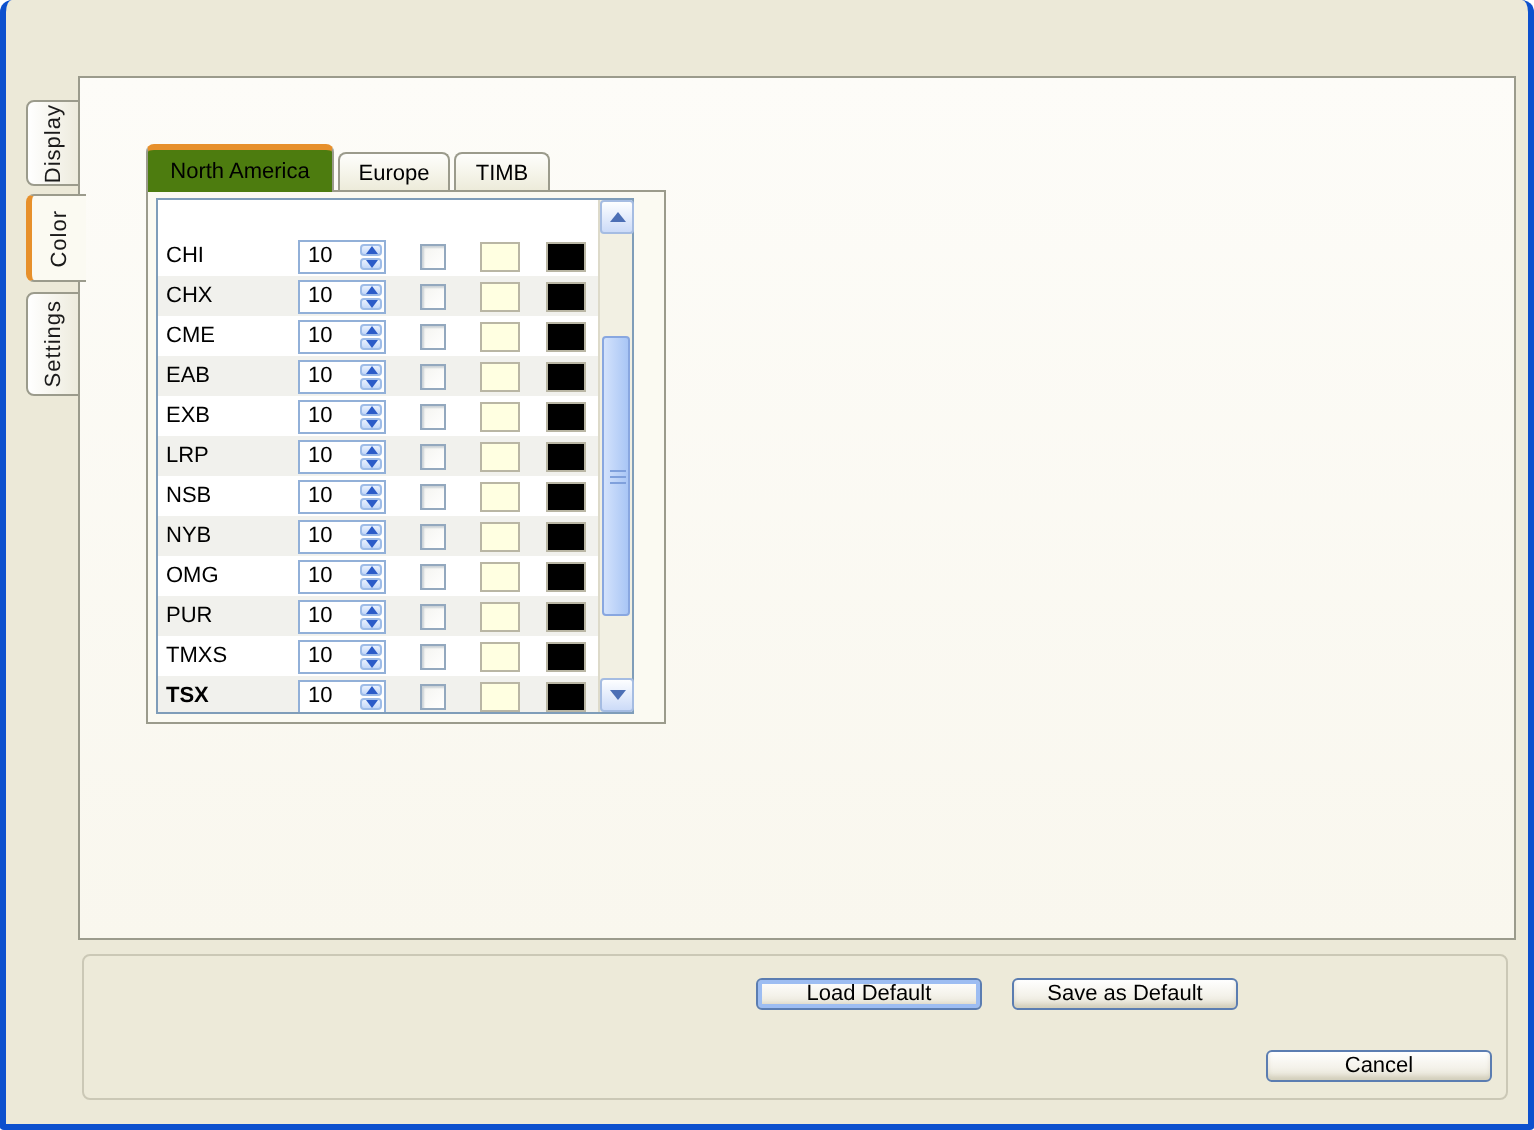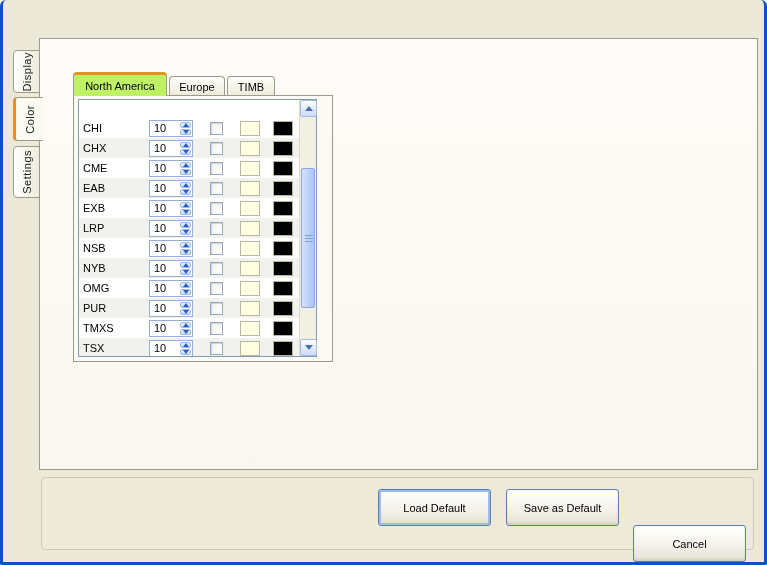--- a/index.html
+++ b/index.html
@@ -35,33 +35,33 @@
     border-left:3px solid #E7902B; }
 
   
   .group { position:absolute; border:1px solid #D3D0BC; border-radius:4px; }
   .group > .glabel { position:absolute; top:-8px; left:8px; background:#FBFAF2; padding:0 4px; color:#2443BC; }
 
   
   .btab { position:absolute; border:1px solid #9B9B8C; border-bottom:none; border-radius:4px 4px 0 0;
     background:linear-gradient(180deg,#FEFEFC,#ECEAD8); display:flex; align-items:center; justify-content:center;
     cursor:pointer; z-index:2; }
-  .btab.selected { background:#bef264; border-top:3px solid #E7902B; z-index:4; }
+  .btab.selected { background:#4d7c0f; border-top:3px solid #E7902B; z-index:4; }
   .tabpage { position:absolute; left:70px; top:95px; width:260px; height:267px; background:#FBFAF2;
     border:1px solid #9B9B8C; z-index:3; }
 
   
   .listview { position:absolute; background:#fff; border:1px solid #7F9DB9; }
   .lv-head { display:flex; height:18px; background:linear-gradient(180deg,#FDFDFA,#EFEDDD);
     border-bottom:1px solid #C9C6B2; }
   .lv-head span { display:flex; align-items:center; justify-content:center; border-right:1px solid #D8D5C2; height:100%; }
   .book-body { position:absolute; left:0; top:18px; right:17px; bottom:0; overflow:hidden; }
   .brow { display:flex; align-items:center; height:20px; background:#fff; cursor:default; }
   .brow.alt { background:#F1F1ED; }
-  .brow.bold .c-name { font-weight:normal; }
+  .brow.bold .c-name { font-weight:bold; }
   .c-name { width:64px; padding-left:4px; }
   .c-depth{ width:56px; display:flex; justify-content:center; }
   .c-color{ width:34px; display:flex; justify-content:center; }
   .c-back { width:33px; display:flex; justify-content:center; }
   .c-text { width:33px; display:flex; justify-content:center; }
   .h-name{width:64px}.h-depth{width:56px}.h-color{width:34px}.h-back{width:33px}.h-text{width:33px}
   .h-fill{flex:1; border-right:none!important;}
 
   .spin { width:44px; height:17px; border:1px solid #92B0D8; background:#fff; display:flex; align-items:center; }
   .spin-val { flex:1; padding-left:4px; }
@@ -114,21 +114,21 @@
   .color-box { position:absolute; border:1px solid #B9B6A4; cursor:pointer; }
   .xp-check { position:absolute; width:14px; height:14px; background:#fff; border:1px solid #7C9AB8;
     box-shadow:inset 1px 1px 1px rgba(120,140,160,.3); display:flex; align-items:center; justify-content:center;
     cursor:pointer; }
   .xp-check .glyph { color:#1BA01B; font-weight:bold; font-size:12px; line-height:1; display:none; }
   .xp-check.checked .glyph { display:block; }
 
   
   .footer-panel { position:absolute; left:38px; top:477px; width:713px; height:73px;
     background:#EDEAD9; border:1px solid #CBC8B6; border-radius:4px; }
-  .big-btn { position:absolute; width:113px; height:37px; font-size:11px; }
+  .big-btn { position:absolute; width:113px; height:16px; font-size:11px; }
   .big-btn.focused { box-shadow:inset 0 0 0 2px #9DBDF2, inset 0 -2px 2px rgba(160,150,120,.25); }
 </style>
 </head>
 <body>
 
 <div class="window">
 
 
   <div class="page"></div>
 

